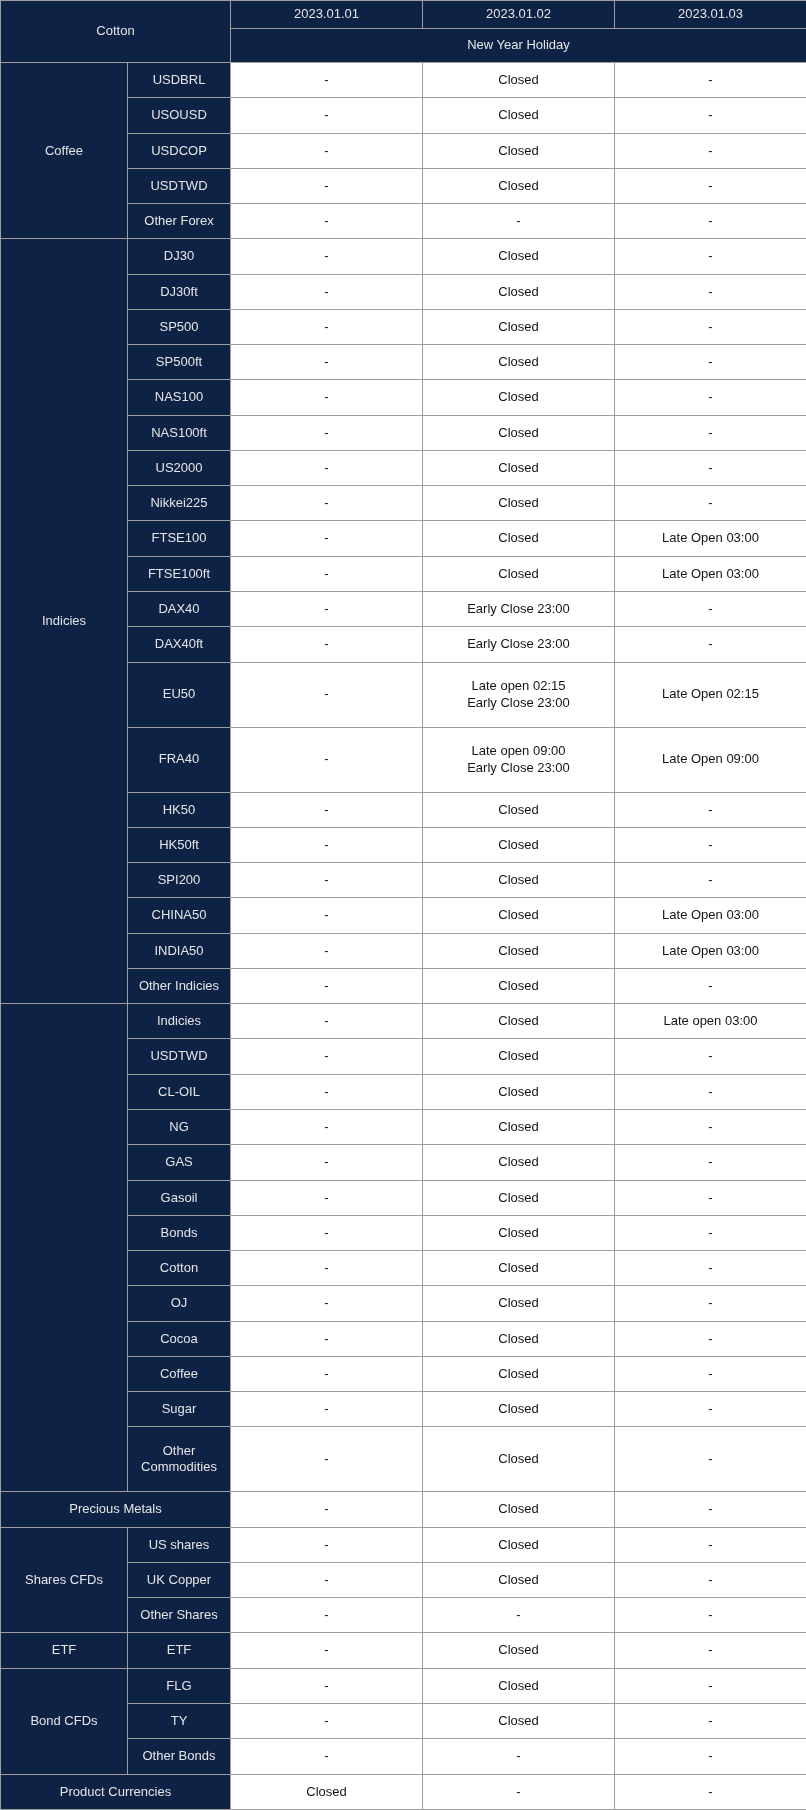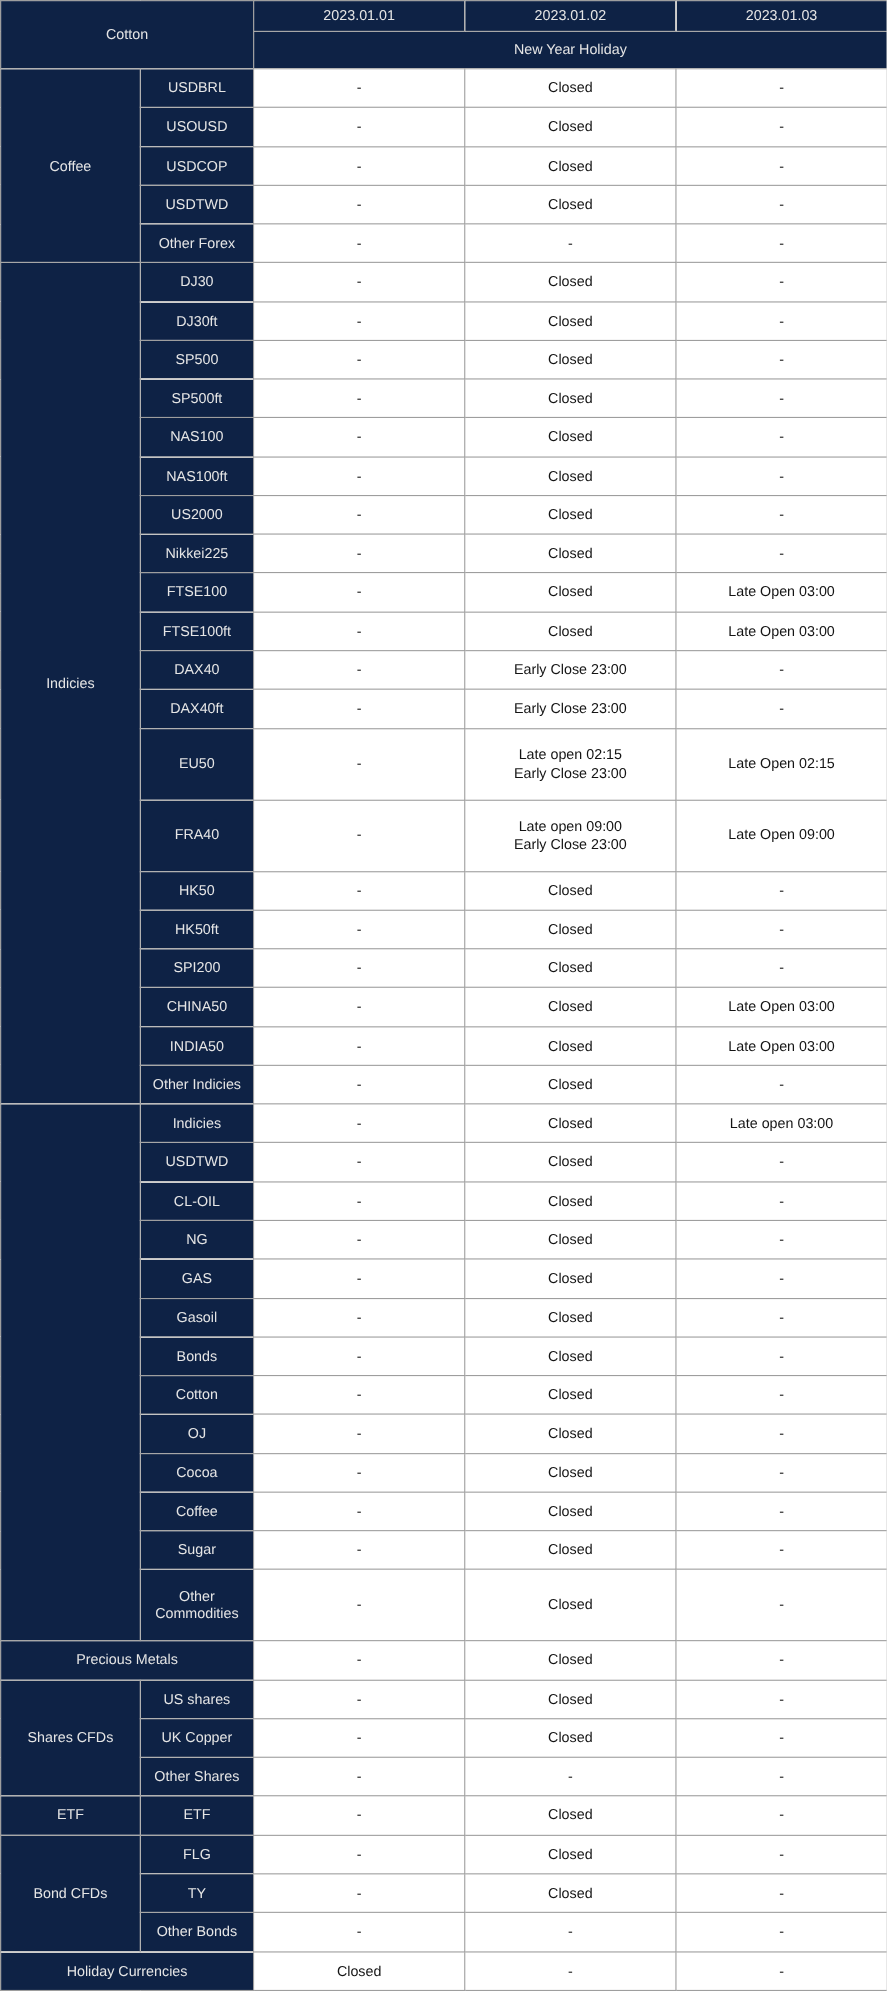--- a/index.html
+++ b/index.html
@@ -341,19 +341,19 @@
         <td class="value">Closed</td>
         <td class="value">-</td>
       </tr>
       <tr>
         <td class="navy">Other Bonds</td>
         <td class="value">-</td>
         <td class="value">-</td>
         <td class="value">-</td>
       </tr>
       <tr>
-        <td colspan="2" class="navy">Holiday Currencies</td>
+        <td colspan="2" class="navy">Product Currencies</td>
         <td class="value">Closed</td>
         <td class="value">-</td>
         <td class="value">-</td>
       </tr>
     </tbody>
 </table>
 
 </body></html>

